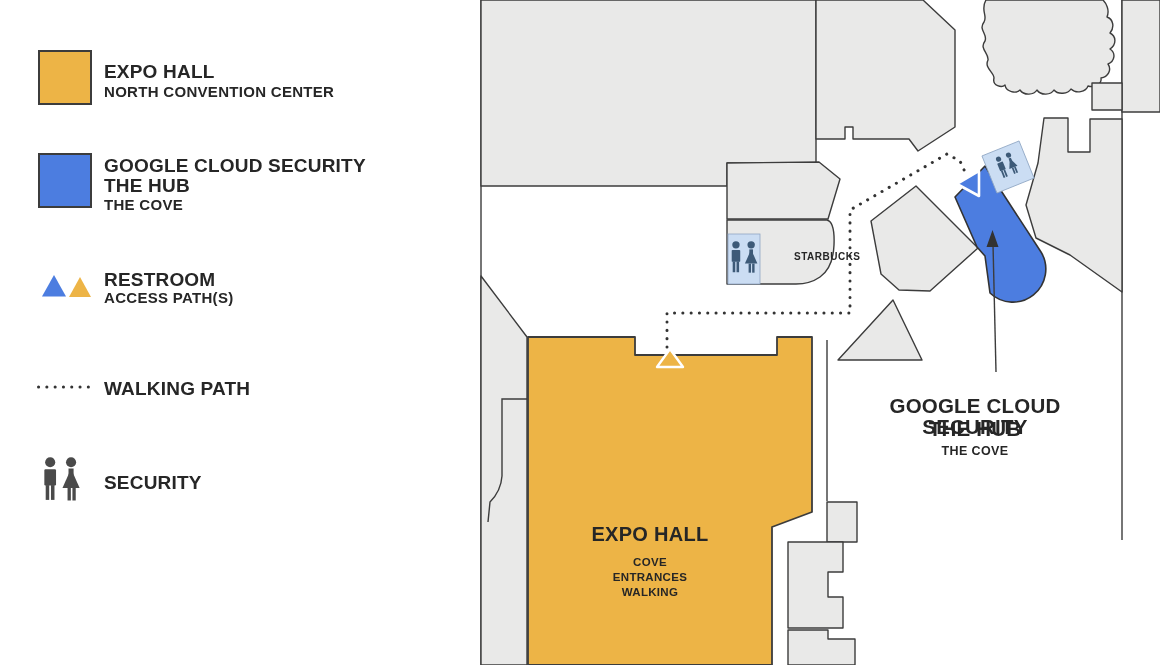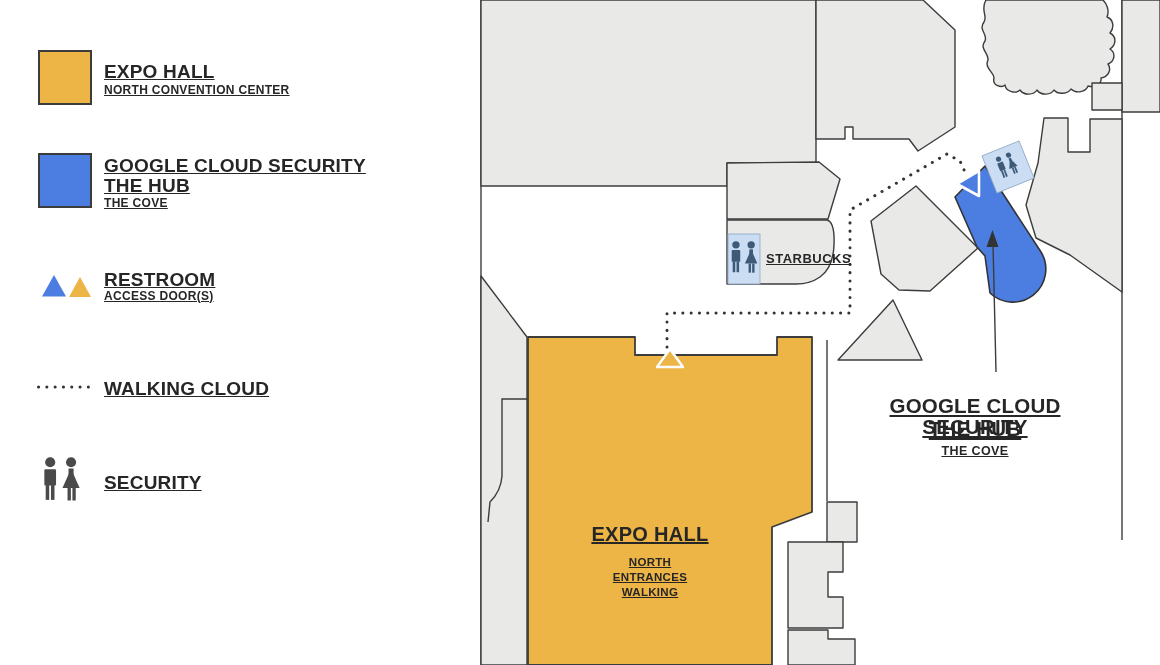--- a/index.html
+++ b/index.html
@@ -1,29 +1,29 @@
 <!DOCTYPE html>
 <html><head>
 <meta charset="utf-8">
 <style>
   html,body{margin:0;padding:0;background:#ffffff;}
   .stage{
     position:relative;width:1160px;height:665px;overflow:hidden;background:#ffffff;
     font-family:"Liberation Sans", sans-serif;color:#262626;
   }
   .stage svg{position:absolute;left:0;top:0;}
-  .lbl{position:absolute;font-weight:700;line-height:1;white-space:nowrap;color:#262626;text-decoration:underline;}
+  .lbl{position:absolute;font-weight:700;line-height:1;white-space:nowrap;color:#262626;}
   .lbl.center{transform:translateX(-50%);text-align:center;white-space:normal;}
   .t-lg{font-size:19px;letter-spacing:.2px;}
-  .t-sm{font-size:12px;letter-spacing:.3px;}
+  .t-sm{font-size:15px;letter-spacing:.3px;}
   .map-title{font-size:20px;letter-spacing:.3px;}
   .map-title-lg{font-size:20.5px;letter-spacing:.2px;}
   .map-sub{font-size:11.5px;line-height:15px;letter-spacing:.3px;}
   .cove{font-size:12.5px;letter-spacing:.4px;}
-  .starbucks{font-size:13px;letter-spacing:.5px;}
+  .starbucks{font-size:10px;letter-spacing:.5px;margin-left:28px;}
   .bld{fill:#E9E9E8;stroke:#3C3C3C;stroke-width:1.4;stroke-linejoin:round;}
   .wall{fill:none;stroke:#3C3C3C;stroke-width:1.4;}
   .dots{fill:none;stroke:#333333;stroke-width:3;stroke-linecap:round;stroke-dasharray:0.1 8.2;}
   .glyph-gray{color:#4A4A4A;}
   .glyph-navy{color:#3D5A78;}
 </style>
 </head>
 <body>
 
 <div class="stage">
@@ -103,29 +103,29 @@
   </svg>
 
   <div class="lbl t-lg" style="left:104px;top:62px">EXPO HALL</div>
   <div class="lbl t-sm" style="left:104px;top:84px">NORTH CONVENTION CENTER</div>
 
   <div class="lbl t-lg" style="left:104px;top:156px">GOOGLE CLOUD SECURITY</div>
   <div class="lbl t-lg" style="left:104px;top:176px">THE HUB</div>
   <div class="lbl t-sm" style="left:104px;top:197px">THE COVE</div>
 
   <div class="lbl t-lg" style="left:104px;top:270px">RESTROOM</div>
-  <div class="lbl t-sm" style="left:104px;top:290px">ACCESS DOOR(S)</div>
+  <div class="lbl t-sm" style="left:104px;top:290px">ACCESS PATH(S)</div>
 
-  <div class="lbl t-lg" style="left:104px;top:379px">WALKING CLOUD</div>
+  <div class="lbl t-lg" style="left:104px;top:379px">WALKING PATH</div>
 
   <div class="lbl t-lg" style="left:104px;top:473px">SECURITY</div>
 
   <div class="lbl center map-title" style="left:650px;top:524px">EXPO HALL</div>
   <div class="lbl center map-sub" style="left:650px;top:555px">
-    <div>NORTH</div>
+    <div>COVE</div>
     <div>ENTRANCES</div>
     <div>WALKING</div>
   </div>
 
   <div class="lbl center map-title-lg" style="left:975px;top:396px">GOOGLE CLOUD SECURITY</div>
   <div class="lbl center map-title-lg" style="left:975px;top:419px">THE HUB</div>
   <div class="lbl center cove" style="left:975px;top:445px">THE COVE</div>
 
   <div class="lbl starbucks" style="left:766px;top:252px">STARBUCKS</div>
 

